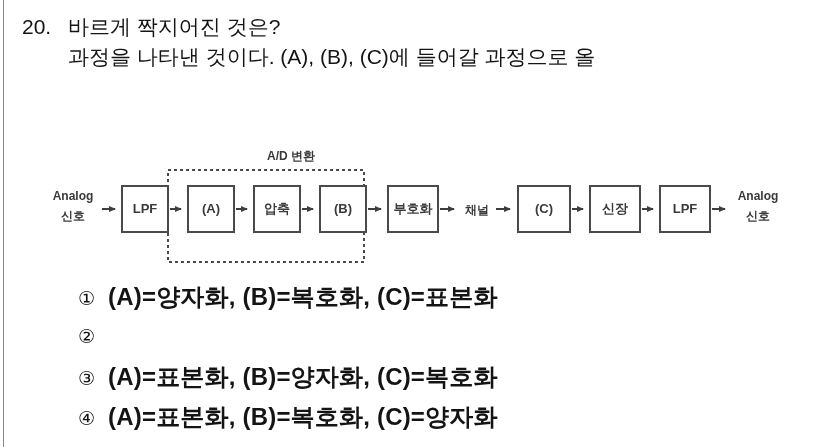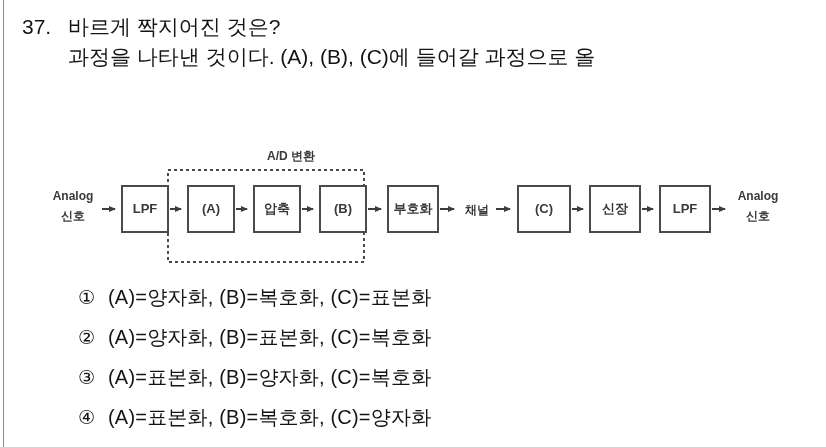--- a/index.html
+++ b/index.html
@@ -118,34 +118,35 @@
     height: 40px;
   }
   .choice-marker {
     width: 30px;
     flex: 0 0 30px;
     font-size: 19px;
     line-height: 40px;
     color: #141414;
   }
   .choice-text {
-    font-size: 20px;
+    font-size: 24px;
     line-height: 40px;
     letter-spacing: 0.2px;
     white-space: nowrap;
+    font-weight: bold;
   }
 </style>
 </head>
 <body>
 
 <div id="page-left-border"></div>
 
 <div id="question-block">
   <div class="qrow">
-    <div id="question-number">37.</div>
+    <div id="question-number">20.</div>
     <div id="question-text">
       <div class="qline">바르게 짝지어진 것은?</div>
       <div class="qline">과정을 나타낸 것이다. (A), (B), (C)에 들어갈 과정으로 올</div>
     </div>
   </div>
 </div>
 
 <div id="diagram">
   <svg width="760" height="130" viewBox="0 0 760 130">
 
@@ -215,21 +216,20 @@
 
 <div id="choices">
 
   <div class="choice-row">
     <div class="choice-marker">①</div>
     <div class="choice-text">(A)=양자화, (B)=복호화, (C)=표본화</div>
   </div>
 
   <div class="choice-row">
     <div class="choice-marker">②</div>
-    <div class="choice-text">(A)=양자화, (B)=표본화, (C)=복호화</div>
   </div>
 
   <div class="choice-row">
     <div class="choice-marker">③</div>
     <div class="choice-text">(A)=표본화, (B)=양자화, (C)=복호화</div>
   </div>
 
   <div class="choice-row">
     <div class="choice-marker">④</div>
     <div class="choice-text">(A)=표본화, (B)=복호화, (C)=양자화</div>

